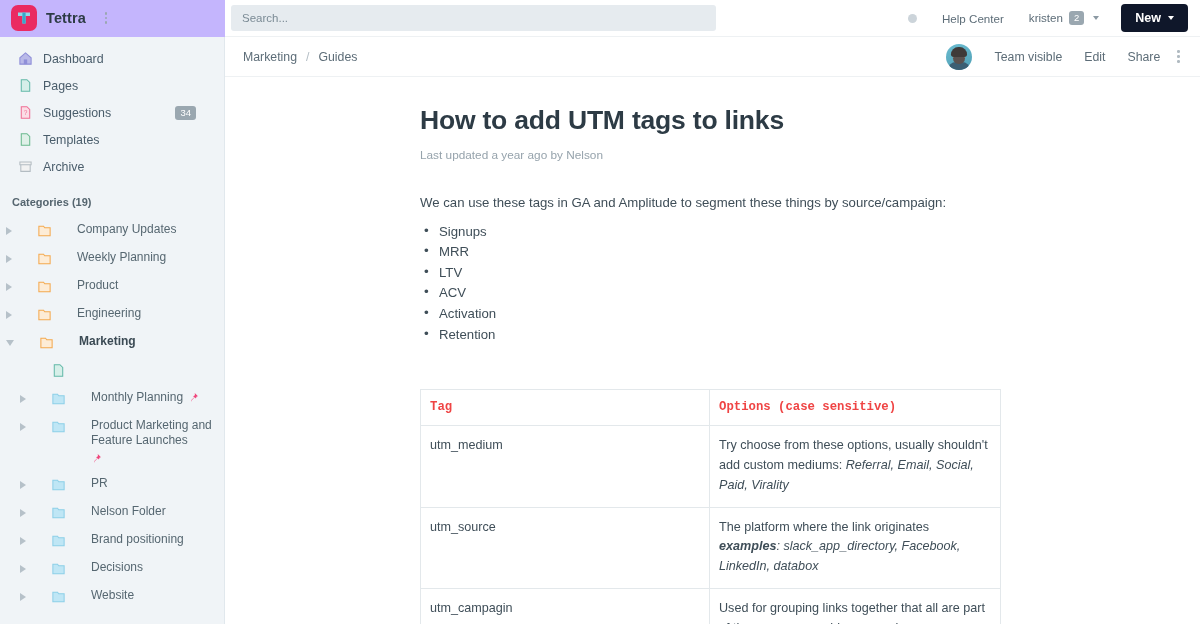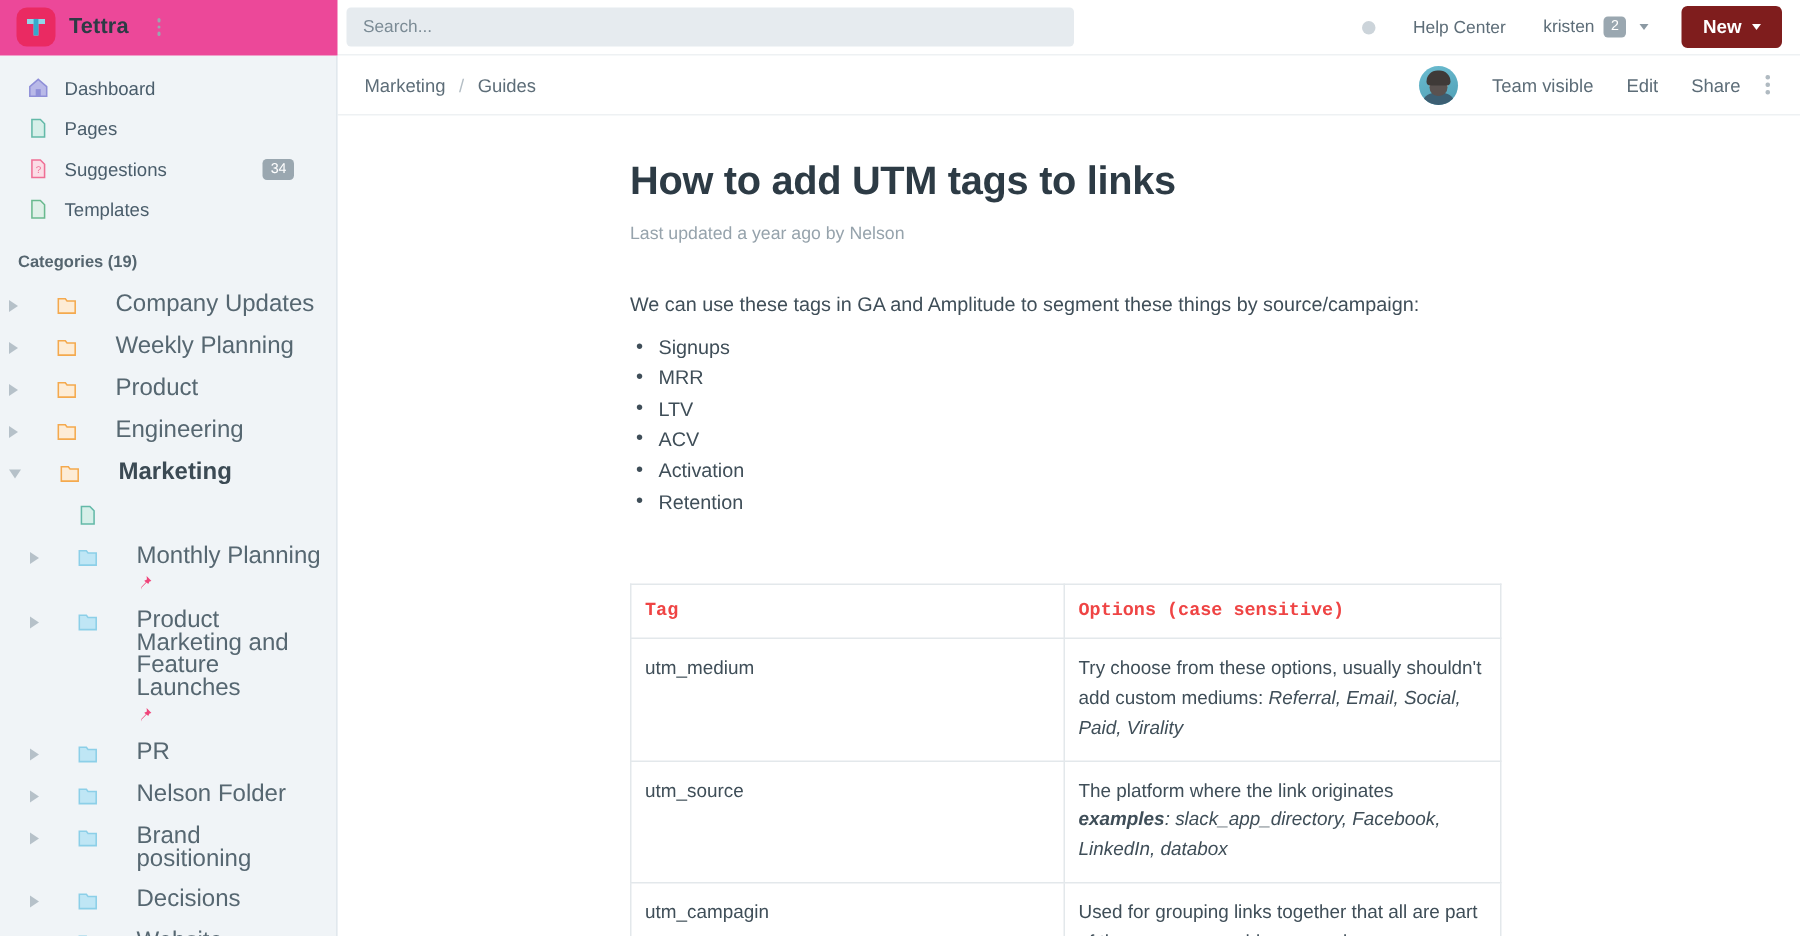--- a/index.html
+++ b/index.html
@@ -16,21 +16,21 @@
     height: 37px; min-height: 37px;
     background: #ffffff;
     display: flex; align-items: center;
     border-bottom: 1px solid #eef1f3;
     position: relative; z-index: 5;
   }
   .brand {
     width: 225px; min-width: 225px;
     display: flex; align-items: center; gap: 9px;
     padding-left: 11px;
-    background: #ec4899;
+    background: #c4b5fd;
     height: 37px;
   }
   .logo-tile {
     width: 26px; height: 26px; border-radius: 7px;
     background: #ea2a62;
     display: flex; align-items: center; justify-content: center;
     flex-shrink: 0;
   }
   .brand-name {
     font-size: 14.5px; font-weight: bold; color: #2d3b45;
@@ -64,21 +64,21 @@
   .count-badge {
     background: #9aa7b0; color: #ffffff; font-size: 9.5px;
     border-radius: 3px; padding: 1.5px 5px; line-height: 1.2;
   }
   .caret-dn {
     width: 0; height: 0; border-left: 3.5px solid transparent;
     border-right: 3.5px solid transparent; border-top: 4px solid #8b99a3;
     margin-left: 3px;
   }
   .new-btn {
-    background: #7f1d1d; color: #ffffff; border: none; border-radius: 4px;
+    background: #0f172a; color: #ffffff; border: none; border-radius: 4px;
     font-family: "Liberation Sans", sans-serif;
     font-size: 12.5px; font-weight: bold;
     height: 28px; padding: 0 14px; margin-left: 16px;
     display: flex; align-items: center; gap: 7px; cursor: pointer;
   }
   .new-btn .caret-dn { border-top-color: #ffffff; margin-left: 0; }
 
   
   .shell { flex: 1; display: flex; min-height: 0; }
 
@@ -101,21 +101,21 @@
     background: #9aa7b0; color: #fff; font-size: 9.5px;
     border-radius: 3px; padding: 1.5px 5px; margin-right: 16px;
   }
   .sec-title {
     font-size: 11px; font-weight: bold; color: #55656f;
     padding: 16px 12px 8px 12px;
   }
   .cat-row {
     display: flex; align-items: flex-start; gap: 25px;
     padding: 6px 10px 6px 6px; cursor: pointer;
-    font-size: 16px; color: #566771; line-height: 15px;
+    font-size: 12px; color: #566771; line-height: 15px;
   }
   .cat-row.sub { padding-left: 20px; }
   .cat-row.active { font-weight: bold; color: #3b4a54; }
   .tri {
     width: 0; height: 0; flex-shrink: 0; margin-top: 5px;
     border-top: 4.5px solid transparent; border-bottom: 4.5px solid transparent;
     border-left: 6px solid #b6c1c9;
   }
   .tri.open {
     border-left: 4.5px solid transparent; border-right: 4.5px solid transparent;
@@ -253,20 +253,28 @@
           <span class="nav-label">Suggestions</span>
           <span class="nav-badge">34</span>
         </div>
         <div class="nav-item">
           <span style="display: flex;">
             <svg class="ic" width="15" height="15" viewBox="0 0 16 16">
               <path d="M3.5 1.8 h6 l3 3 v9.4 h-9 Z" fill="#dff0e8" stroke="#69b98e" stroke-width="1.1"></path>
             </svg>
           </span>
           <span class="nav-label">Templates</span>
+        </div>
+        <div class="nav-item">
+          <span style="display: flex;">
+            <svg class="ic" width="15" height="15" viewBox="0 0 16 16">
+              <path d="M2 3.2 h12 v3 h-12 Z M3 6.2 h10 v7 h-10 Z" fill="#f2f2f2" stroke="#b3bcc2" stroke-width="1.1"></path>
+            </svg>
+          </span>
+          <span class="nav-label">Archive</span>
         </div>
       </div>
     <div class="sec-title">Categories (19)</div>
     <div id="cat-host">
         <div class="cat-row">
           <span class="tri"></span>
           <span style="display: flex; margin-top: 1px;">
             <svg class="ic" width="15" height="15" viewBox="0 0 16 16">
               <path d="M2 3.4 h5 l1.2 1.6 h5.8 v8.6 h-12 Z" fill="#fdecd6" stroke="#f4a94e" stroke-width="1.1"></path>
             </svg>

